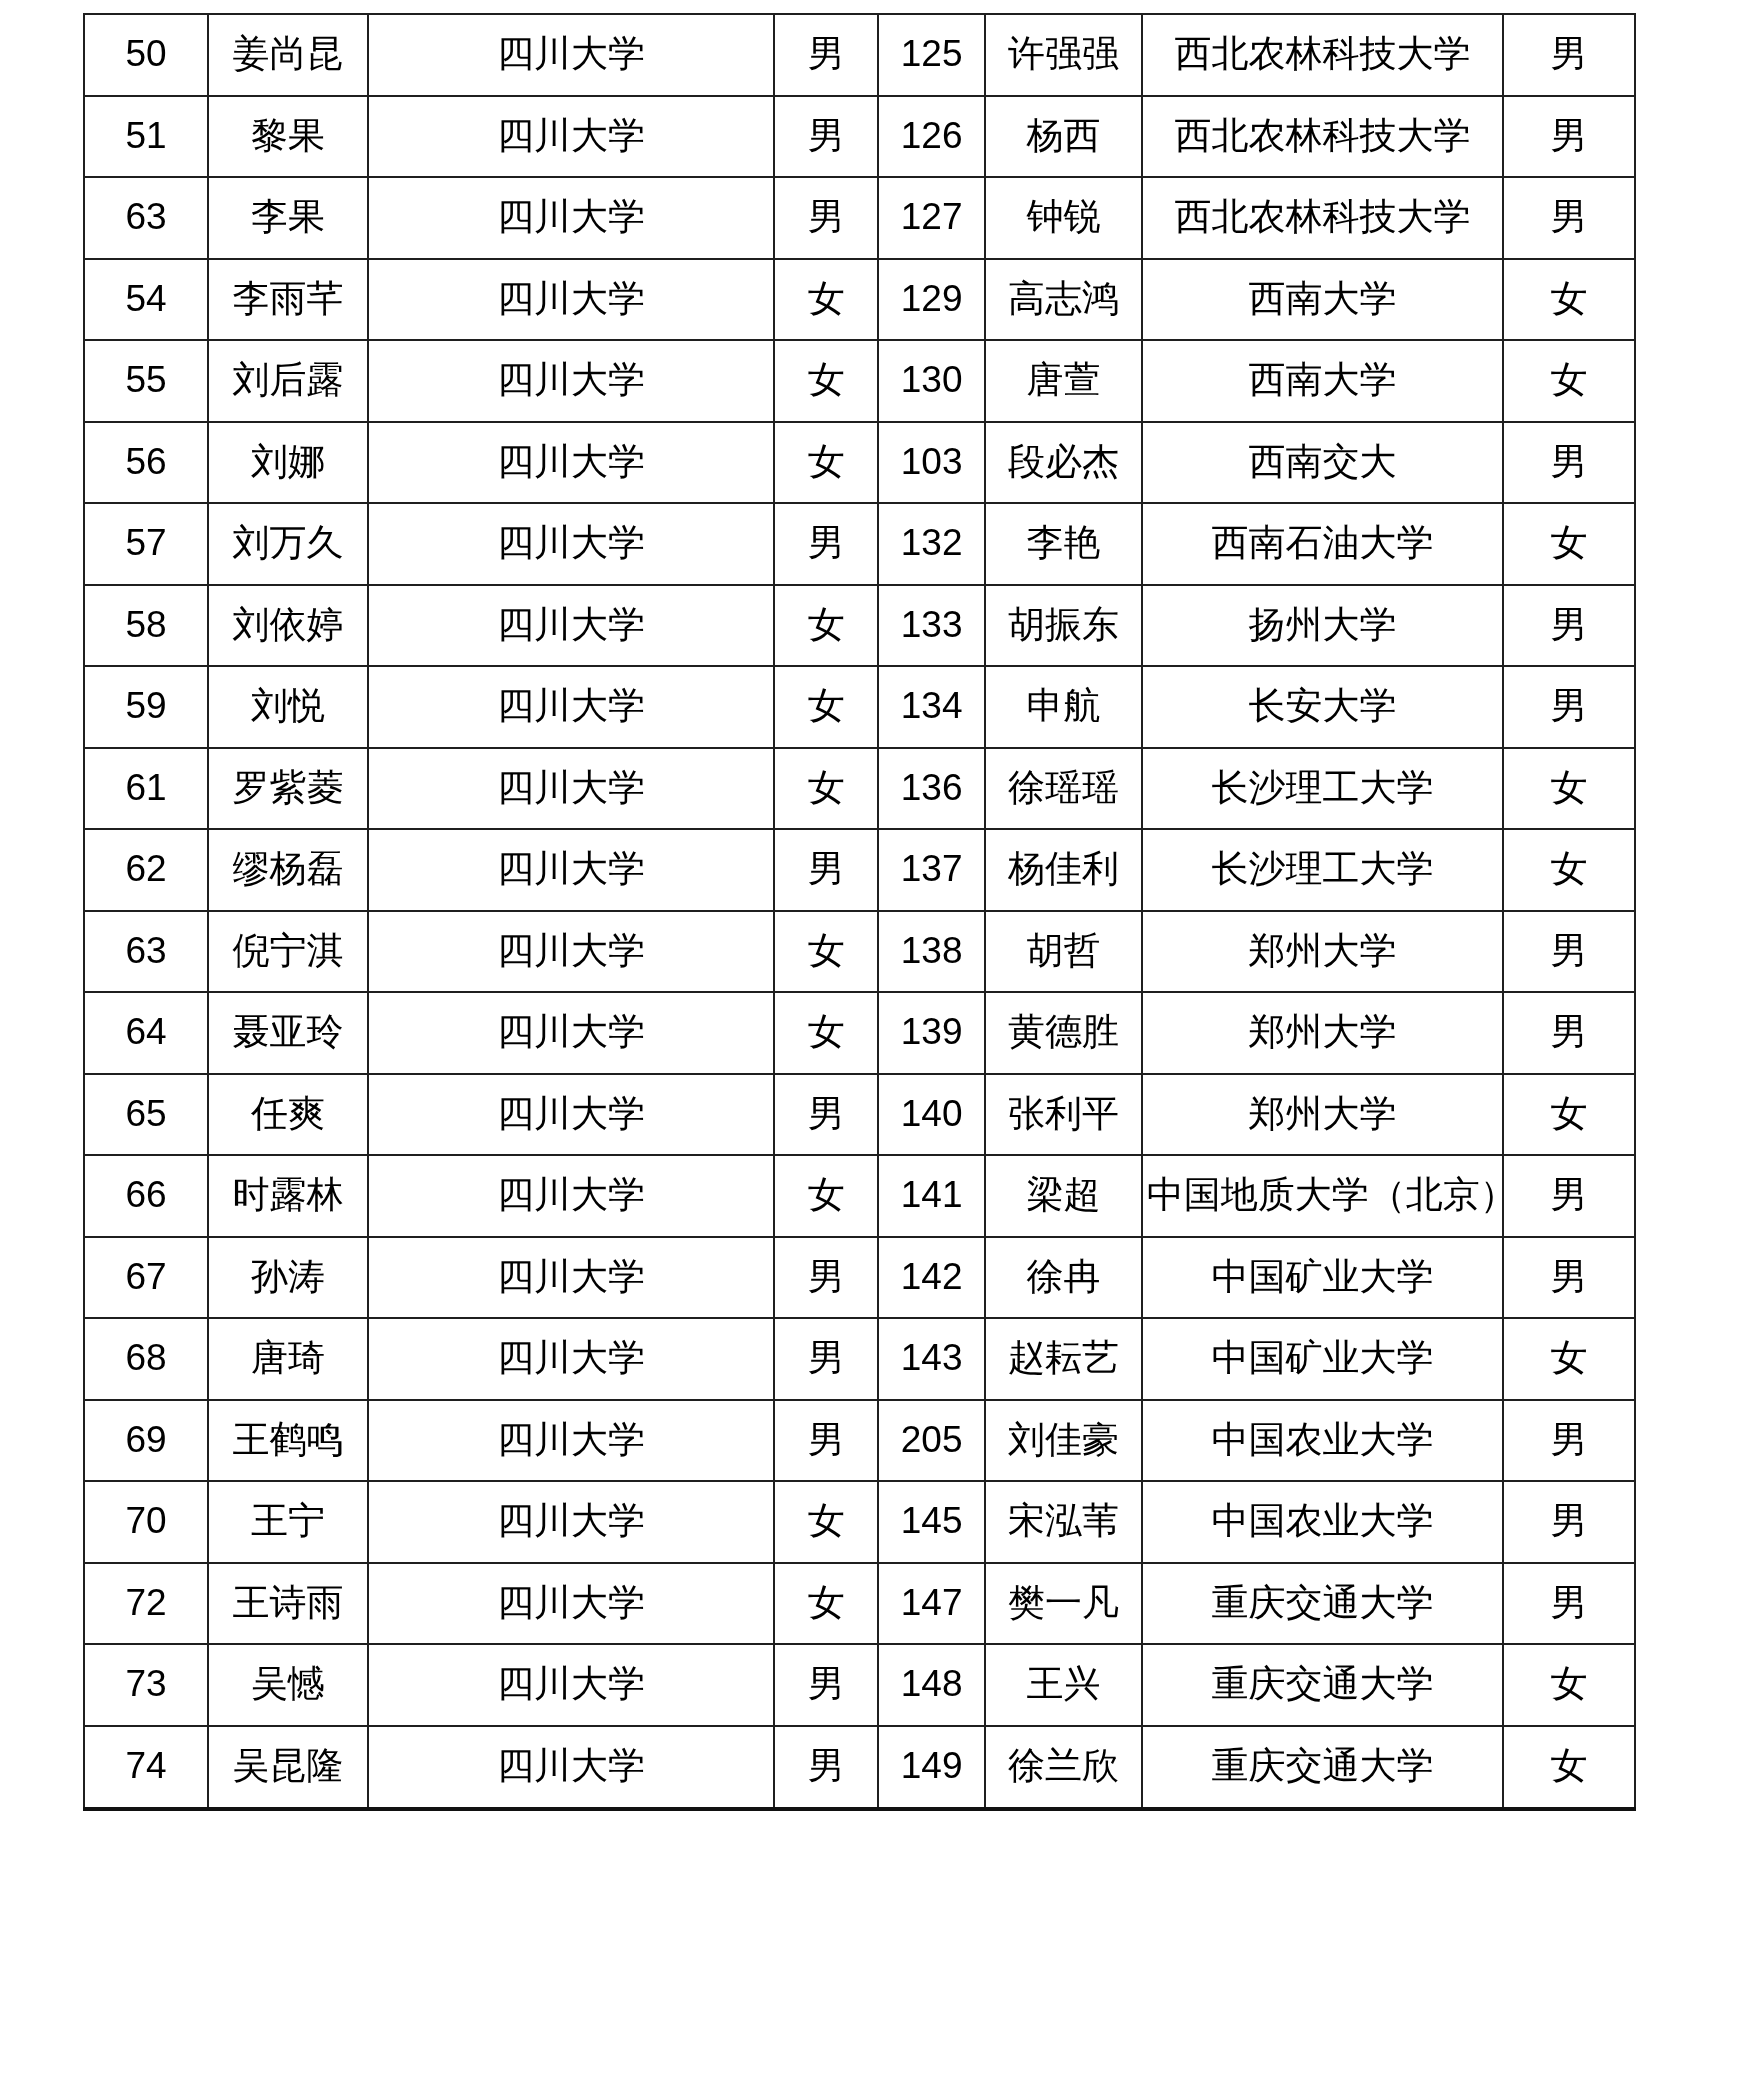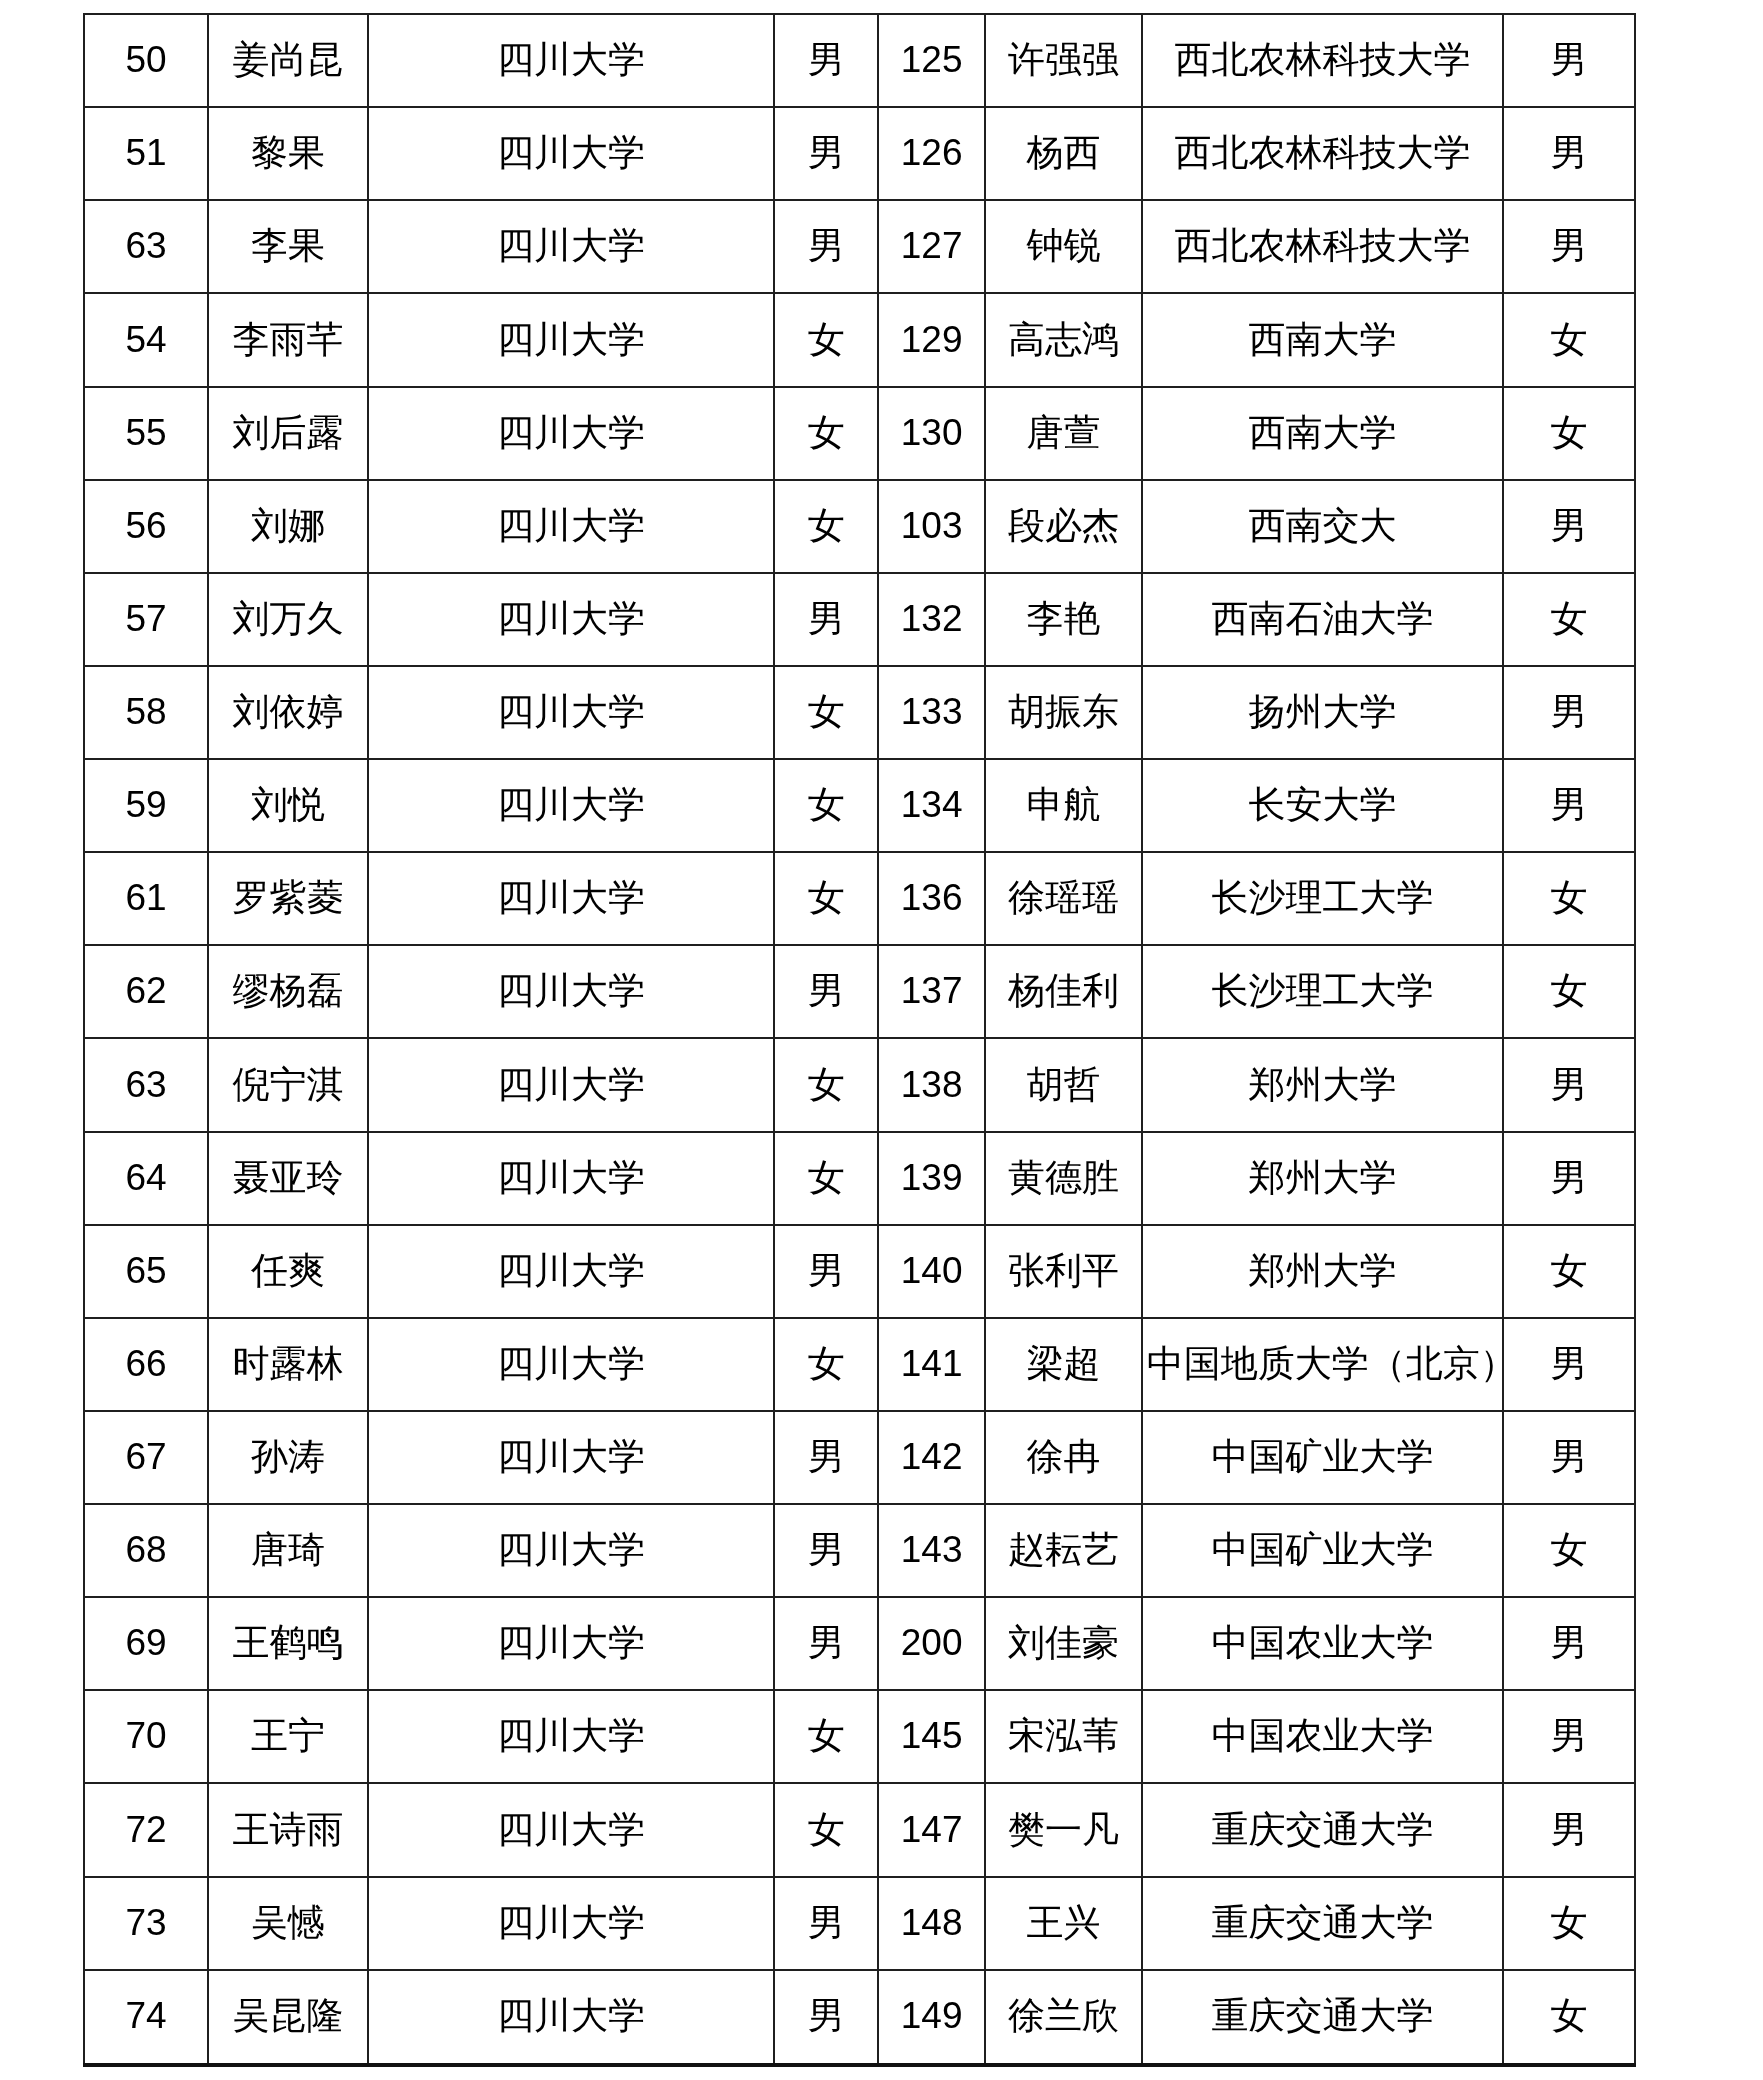--- a/index.html
+++ b/index.html
@@ -12,21 +12,21 @@
     height: 2081px;
     position: relative;
     font-family: "Liberation Sans", "DejaVu Sans", sans-serif;
     color: #000000;
   }
   .table-wrap {
     position: absolute;
     left: 83px;
     top: 13px;
     width: 1553px;
-    height: 2054px;
+    height: 1798px;
   }
   table.roster {
     width: 100%;
     height: 100%;
     border-collapse: collapse;
     table-layout: fixed;
     background: #ffffff;
   }
   table.roster td {
     border: 2px solid #1f1f1f;
@@ -238,21 +238,21 @@
           <td>143</td>
           <td>赵耘艺</td>
           <td>中国矿业大学</td>
           <td>女</td>
         </tr>
         <tr>
           <td>69</td>
           <td>王鹤鸣</td>
           <td>四川大学</td>
           <td>男</td>
-          <td>200</td>
+          <td>205</td>
           <td>刘佳豪</td>
           <td>中国农业大学</td>
           <td>男</td>
         </tr>
         <tr>
           <td>70</td>
           <td>王宁</td>
           <td>四川大学</td>
           <td>女</td>
           <td>145</td>

